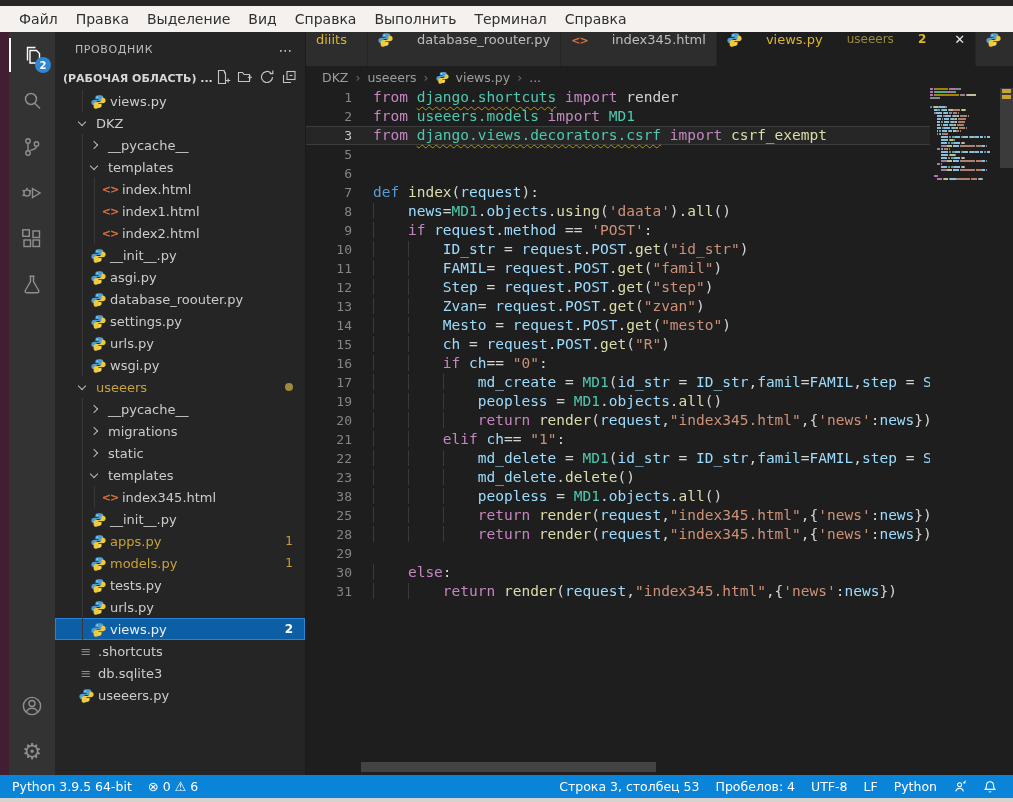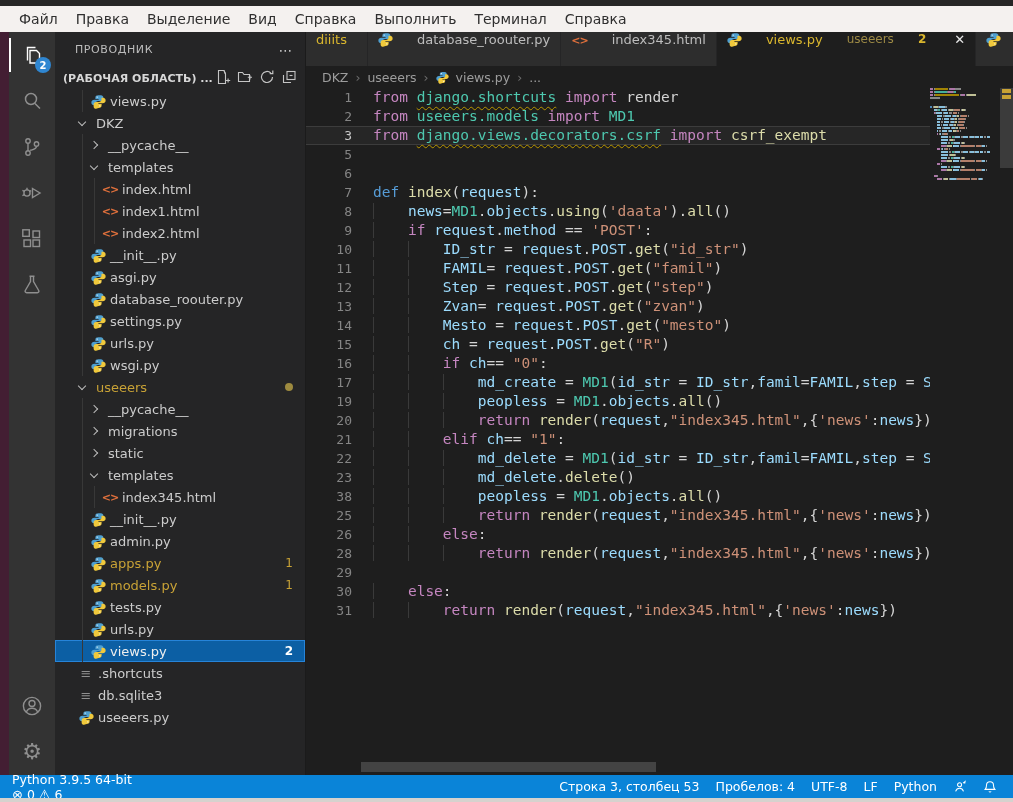--- a/index.html
+++ b/index.html
@@ -99,21 +99,21 @@
   .mm-row { height:2px; margin-bottom:1px; position:relative; }
   .mm-seg { position:absolute; top:0; height:2px; opacity:.85; }
   .vthumb { position:absolute; right:0; top:56px; width:13px; height:80px; background:rgba(121,121,121,.32); }
   .ruler-mark { position:absolute; right:2px; width:9px; height:4px; background:#c8a234; }
   .hthumb { position:absolute; left:55px; bottom:3px; width:295px; height:10px; background:#434343; }
 
   
   .statusbar { position:absolute; left:0; top:775px; width:100%; height:23px; background:var(--statusblue);
                color:#ffffff; display:flex; align-items:center; font-size:12.5px; }
   .sb-seg { padding:0 8px; display:flex; align-items:center; gap:4px; white-space:nowrap; }
-  .sb-left { display:flex; margin-left:4px;flex-direction:column; }
+  .sb-left { display:flex; margin-left:4px; }
   .sb-right { display:flex; margin-left:auto; margin-right:8px; }
   .sb-icon { font-size:13px; }
   .sb-seg svg { width:14px; height:14px; }
   .bottom-strip { position:absolute; left:0; top:798px; width:100%; height:4px; background:#d6d2ce; }
 </style>
 </head>
 <body>
 
 <div id="window">
   <div class="top-strip"></div>
@@ -376,32 +376,20 @@
             <span class="ficon">
               <svg viewBox="0 0 16 16">
                 <path fill="#4e9fd0" d="M7.9 1.2c-2.2 0-3.2.9-3.2 2.5v1.7h3.4v.7H3.4c-1.6 0-3 1.1-3 3s1.2 3 2.8 3h1.6v-2c0-1.6 1.2-2.7 2.9-2.7h3c1.4 0 2.5-1.1 2.5-2.5V3.7c0-1.5-1.1-2.5-2.6-2.5z"></path>
                 <circle cx="6.6" cy="3.3" r=".75" fill="#eef5fb"></circle>
                 <path fill="#f0c93c" d="M8.1 14.8c2.2 0 3.2-.9 3.2-2.5v-1.7H7.9v-.7h4.7c1.6 0 3-1.1 3-3s-1.2-3-2.8-3h-1.6v2c0 1.6-1.2 2.7-2.9 2.7h-3c-1.4 0-2.5 1.1-2.5 2.5v2.2c0 1.5 1.1 2.5 2.6 2.5z"></path>
                 <circle cx="9.4" cy="12.7" r=".75" fill="#faf6e3"></circle>
               </svg>
             </span>
             <span class="tname">__init__.py</span>
           </div>
-          <div class="trow" style="padding-left: 34px;">
-            <span class="guide" style="left:27px"></span>
-            <span class="ficon">
-              <svg viewBox="0 0 16 16">
-                <path fill="#4e9fd0" d="M7.9 1.2c-2.2 0-3.2.9-3.2 2.5v1.7h3.4v.7H3.4c-1.6 0-3 1.1-3 3s1.2 3 2.8 3h1.6v-2c0-1.6 1.2-2.7 2.9-2.7h3c1.4 0 2.5-1.1 2.5-2.5V3.7c0-1.5-1.1-2.5-2.6-2.5z"></path>
-                <circle cx="6.6" cy="3.3" r=".75" fill="#eef5fb"></circle>
-                <path fill="#f0c93c" d="M8.1 14.8c2.2 0 3.2-.9 3.2-2.5v-1.7H7.9v-.7h4.7c1.6 0 3-1.1 3-3s-1.2-3-2.8-3h-1.6v2c0 1.6-1.2 2.7-2.9 2.7h-3c-1.4 0-2.5 1.1-2.5 2.5v2.2c0 1.5 1.1 2.5 2.6 2.5z"></path>
-                <circle cx="9.4" cy="12.7" r=".75" fill="#faf6e3"></circle>
-              </svg>
-            </span>
-            <span class="tname">admin.py</span>
-          </div>
           <div class="trow warn" style="padding-left: 34px;">
             <span class="guide" style="left:27px"></span>
             <span class="ficon">
               <svg viewBox="0 0 16 16">
                 <path fill="#4e9fd0" d="M7.9 1.2c-2.2 0-3.2.9-3.2 2.5v1.7h3.4v.7H3.4c-1.6 0-3 1.1-3 3s1.2 3 2.8 3h1.6v-2c0-1.6 1.2-2.7 2.9-2.7h3c1.4 0 2.5-1.1 2.5-2.5V3.7c0-1.5-1.1-2.5-2.6-2.5z"></path>
                 <circle cx="6.6" cy="3.3" r=".75" fill="#eef5fb"></circle>
                 <path fill="#f0c93c" d="M8.1 14.8c2.2 0 3.2-.9 3.2-2.5v-1.7H7.9v-.7h4.7c1.6 0 3-1.1 3-3s-1.2-3-2.8-3h-1.6v2c0 1.6-1.2 2.7-2.9 2.7h-3c-1.4 0-2.5 1.1-2.5 2.5v2.2c0 1.5 1.1 2.5 2.6 2.5z"></path>
                 <circle cx="9.4" cy="12.7" r=".75" fill="#faf6e3"></circle>
               </svg>
             </span>
@@ -577,21 +565,20 @@
           <div class="cl"><span class="ln">15</span><span class="tok i">    </span><span class="tok i">    </span><span class="tok v">ch</span><span class="tok p"> = </span><span class="tok v">request</span><span class="tok p">.</span><span class="tok v">POST</span><span class="tok p">.</span><span class="tok f">get</span><span class="tok p">(</span><span class="tok s">"R"</span><span class="tok p">)</span></div>
           <div class="cl"><span class="ln">16</span><span class="tok i">    </span><span class="tok i">    </span><span class="tok k">if</span><span class="tok p"> </span><span class="tok v">ch</span><span class="tok p">== </span><span class="tok s">"0"</span><span class="tok p">:</span></div>
           <div class="cl"><span class="ln">17</span><span class="tok i">    </span><span class="tok i">    </span><span class="tok i">    </span><span class="tok v">md_create</span><span class="tok p"> = </span><span class="tok m">MD1</span><span class="tok p">(</span><span class="tok v">id_str</span><span class="tok p"> = </span><span class="tok v">ID_str</span><span class="tok p">,</span><span class="tok v">famil</span><span class="tok p">=</span><span class="tok v">FAMIL</span><span class="tok p">,</span><span class="tok v">step</span><span class="tok p"> = </span><span class="tok v">Step</span></div>
           <div class="cl"><span class="ln">19</span><span class="tok i">    </span><span class="tok i">    </span><span class="tok i">    </span><span class="tok v">peopless</span><span class="tok p"> = </span><span class="tok m">MD1</span><span class="tok p">.</span><span class="tok v">objects</span><span class="tok p">.</span><span class="tok f">all</span><span class="tok p">()</span></div>
           <div class="cl"><span class="ln">20</span><span class="tok i">    </span><span class="tok i">    </span><span class="tok i">    </span><span class="tok k">return</span><span class="tok p"> </span><span class="tok f">render</span><span class="tok p">(</span><span class="tok v">request</span><span class="tok p">,</span><span class="tok s">"index345.html"</span><span class="tok p">,{</span><span class="tok s">'news'</span><span class="tok p">:</span><span class="tok v">news</span><span class="tok p">})</span></div>
           <div class="cl"><span class="ln">21</span><span class="tok i">    </span><span class="tok i">    </span><span class="tok k">elif</span><span class="tok p"> </span><span class="tok v">ch</span><span class="tok p">== </span><span class="tok s">"1"</span><span class="tok p">:</span></div>
           <div class="cl"><span class="ln">22</span><span class="tok i">    </span><span class="tok i">    </span><span class="tok i">    </span><span class="tok v">md_delete</span><span class="tok p"> = </span><span class="tok m">MD1</span><span class="tok p">(</span><span class="tok v">id_str</span><span class="tok p"> = </span><span class="tok v">ID_str</span><span class="tok p">,</span><span class="tok v">famil</span><span class="tok p">=</span><span class="tok v">FAMIL</span><span class="tok p">,</span><span class="tok v">step</span><span class="tok p"> = </span><span class="tok v">Step</span></div>
           <div class="cl"><span class="ln">23</span><span class="tok i">    </span><span class="tok i">    </span><span class="tok i">    </span><span class="tok v">md_delete</span><span class="tok p">.</span><span class="tok f">delete</span><span class="tok p">()</span></div>
           <div class="cl"><span class="ln">38</span><span class="tok i">    </span><span class="tok i">    </span><span class="tok i">    </span><span class="tok v">peopless</span><span class="tok p"> = </span><span class="tok m">MD1</span><span class="tok p">.</span><span class="tok v">objects</span><span class="tok p">.</span><span class="tok f">all</span><span class="tok p">()</span></div>
           <div class="cl"><span class="ln">25</span><span class="tok i">    </span><span class="tok i">    </span><span class="tok i">    </span><span class="tok k">return</span><span class="tok p"> </span><span class="tok f">render</span><span class="tok p">(</span><span class="tok v">request</span><span class="tok p">,</span><span class="tok s">"index345.html"</span><span class="tok p">,{</span><span class="tok s">'news'</span><span class="tok p">:</span><span class="tok v">news</span><span class="tok p">})</span></div>
-          <div class="cl"><span class="ln">26</span><span class="tok i">    </span><span class="tok i">    </span><span class="tok k">else</span><span class="tok p">:</span></div>
           <div class="cl"><span class="ln">28</span><span class="tok i">    </span><span class="tok i">    </span><span class="tok i">    </span><span class="tok k">return</span><span class="tok p"> </span><span class="tok f">render</span><span class="tok p">(</span><span class="tok v">request</span><span class="tok p">,</span><span class="tok s">"index345.html"</span><span class="tok p">,{</span><span class="tok s">'news'</span><span class="tok p">:</span><span class="tok v">news</span><span class="tok p">})</span></div>
           <div class="cl"><span class="ln">29</span></div>
           <div class="cl"><span class="ln">30</span><span class="tok i">    </span><span class="tok k">else</span><span class="tok p">:</span></div>
           <div class="cl"><span class="ln">31</span><span class="tok i">    </span><span class="tok i">    </span><span class="tok k">return</span><span class="tok p"> </span><span class="tok f">render</span><span class="tok p">(</span><span class="tok v">request</span><span class="tok p">,</span><span class="tok s">"index345.html"</span><span class="tok p">,{</span><span class="tok s">'news'</span><span class="tok p">:</span><span class="tok v">news</span><span class="tok p">})</span></div>
         </div>
       <div class="minimap">
           <div class="mm-row">
             <span class="mm-seg" style="left: 0px; width: 3.1px; background: rgb(197, 134, 192);"></span>
             <span class="mm-seg" style="left: 3.6px; width: 0.5px; background: rgb(154, 154, 154);"></span>
             <span class="mm-seg" style="left: 4.5px; width: 13.9px; background: rgb(184, 149, 0);"></span>

